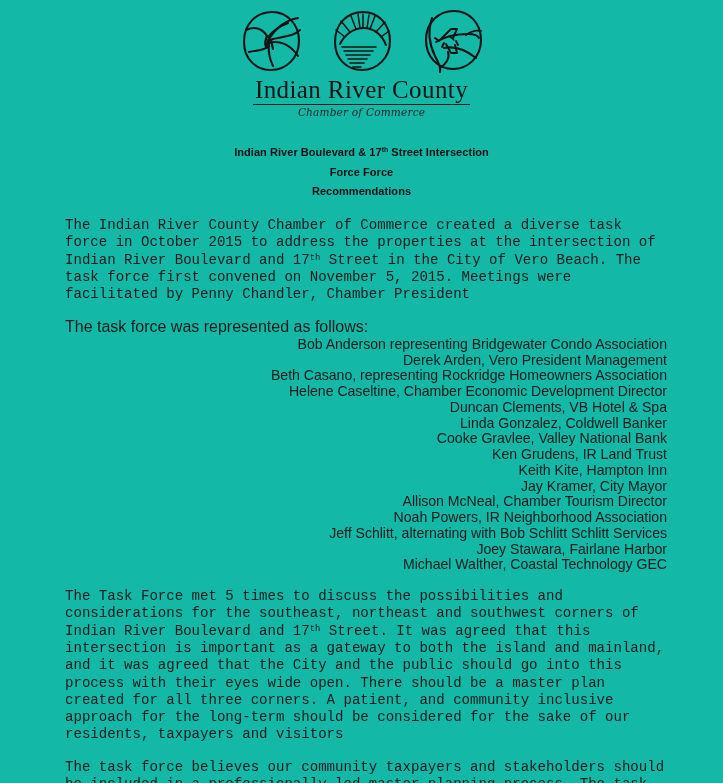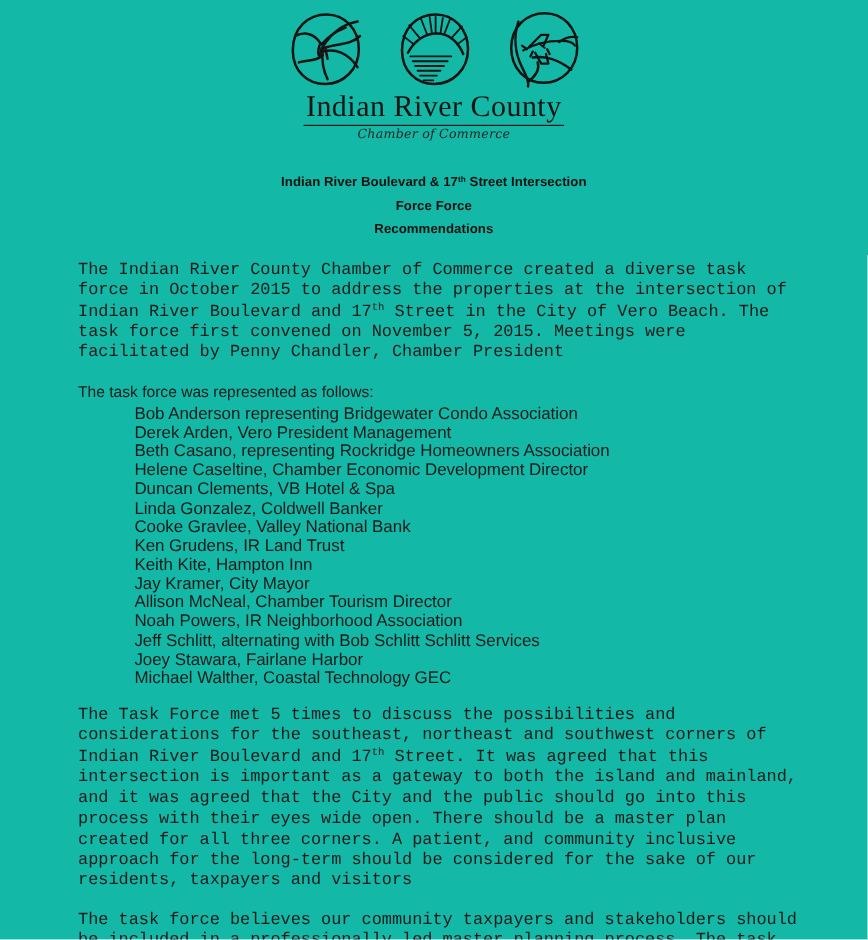--- a/index.html
+++ b/index.html
@@ -97,29 +97,30 @@
   }
   p.para:last-child { margin-bottom: 0; }
   p.para sup {
     font-size: 0.63em;
     vertical-align: 0.5em;
     line-height: 0;
   }
 
   .intro-line {
     margin: 0 0 1px 0;
-    font-size: 13px;
+    font-size: 16px;
     line-height: 17.3px;
     color: #1c1c1c;
   }
 
   ul.member-list {
     list-style: none;
     margin: 0 0 15px 0;
     padding: 0 0 0 47px;
+    text-align: right;
   }
   ul.member-list li {
     font-size: 14.1px;
     line-height: 15.75px;
     color: #1c1c1c;
     letter-spacing: -0.02px;
     white-space: nowrap;
   }
 </style>
 </head>

